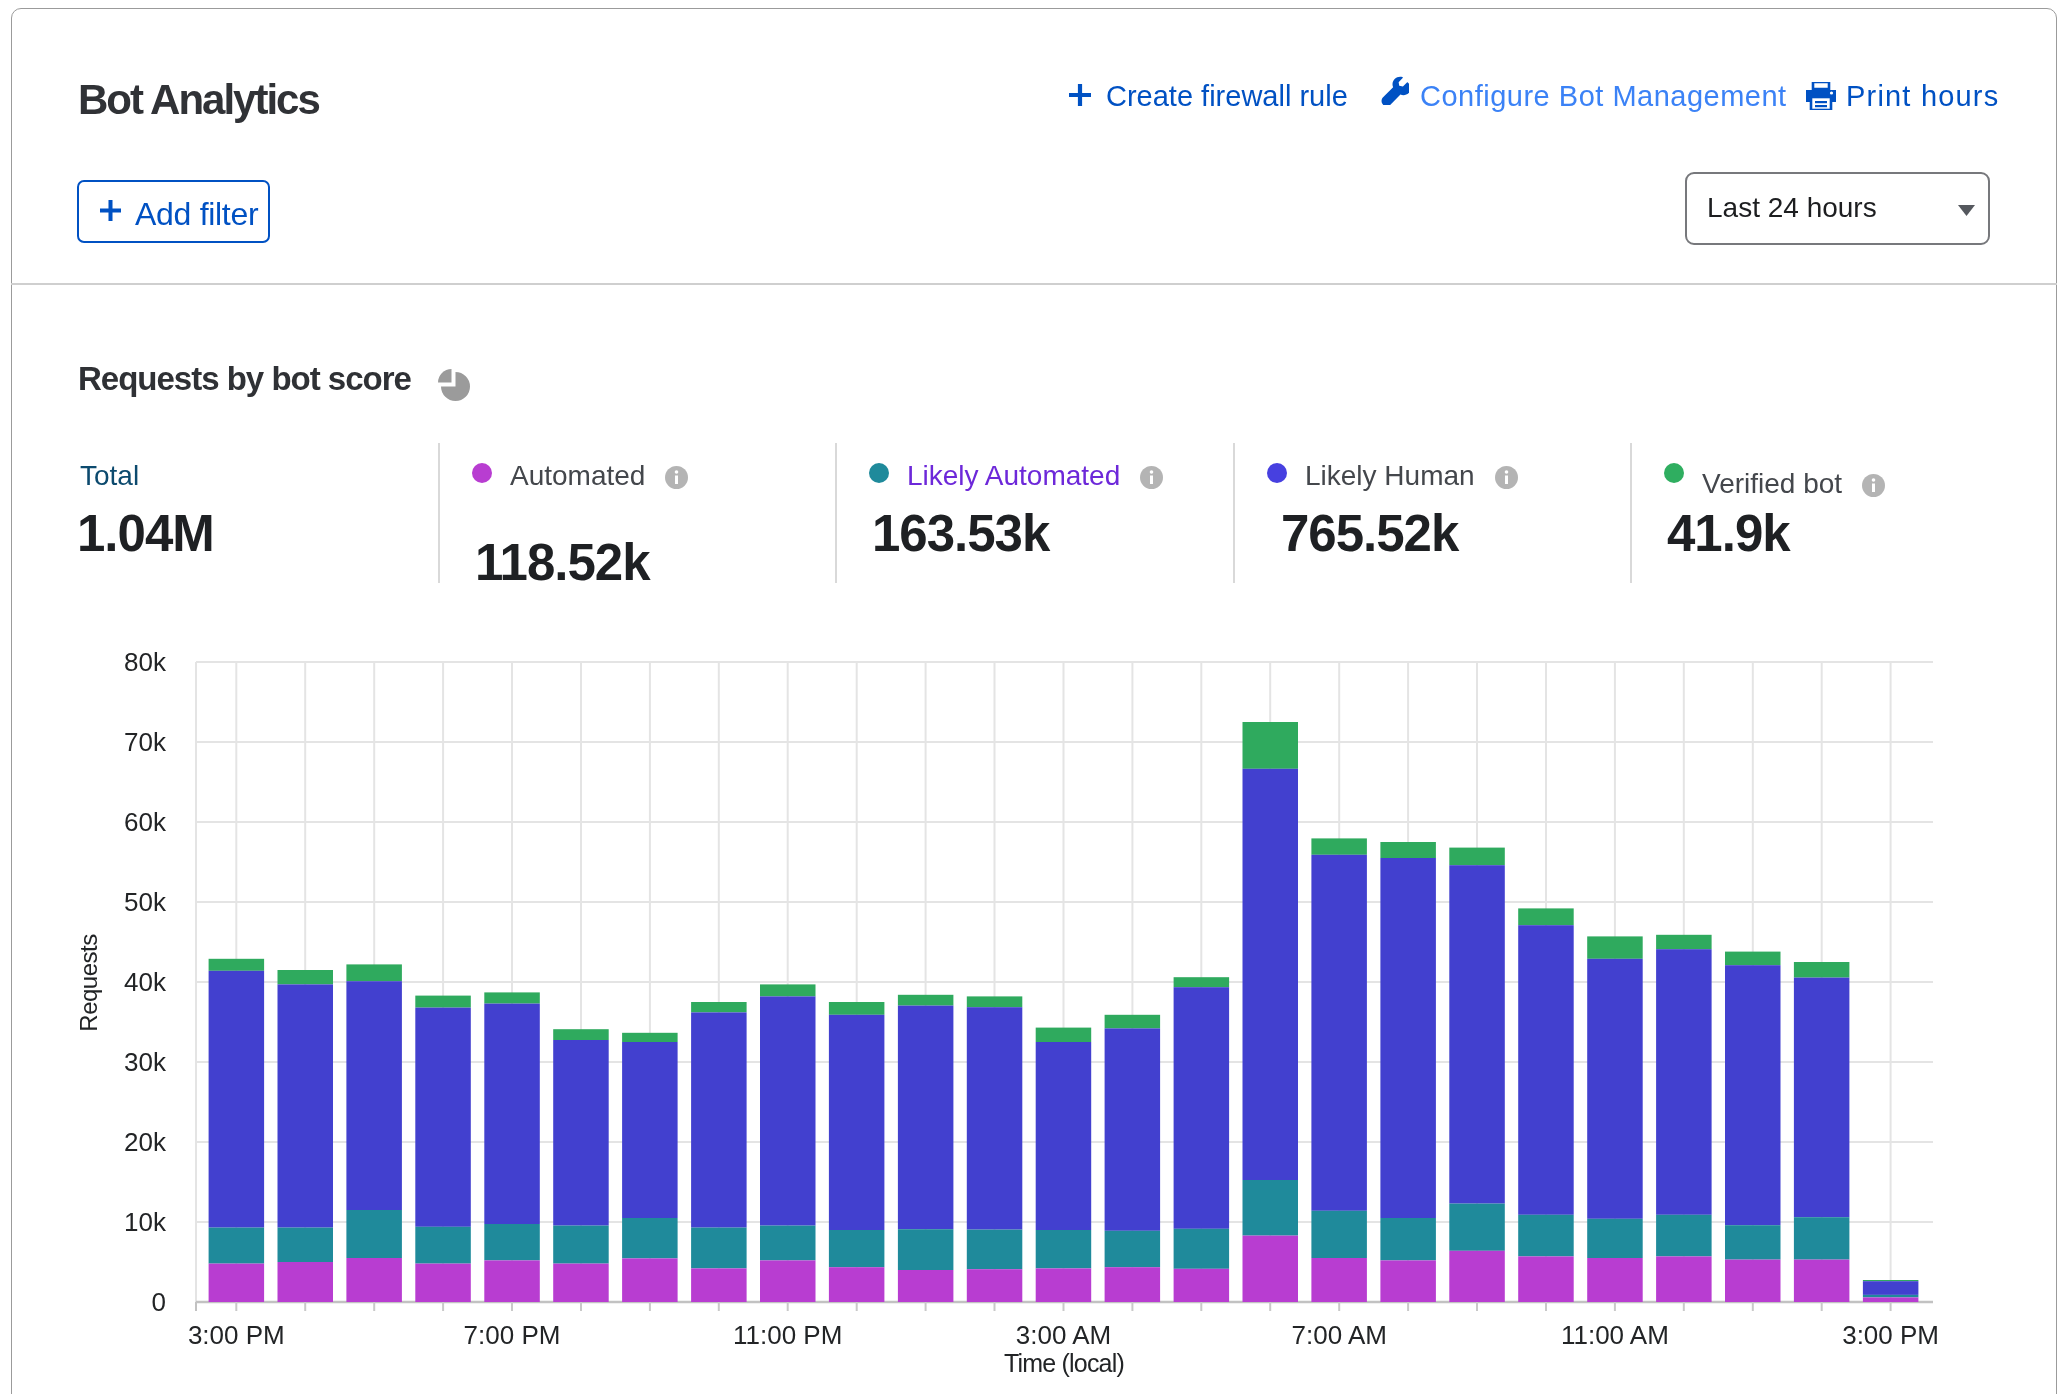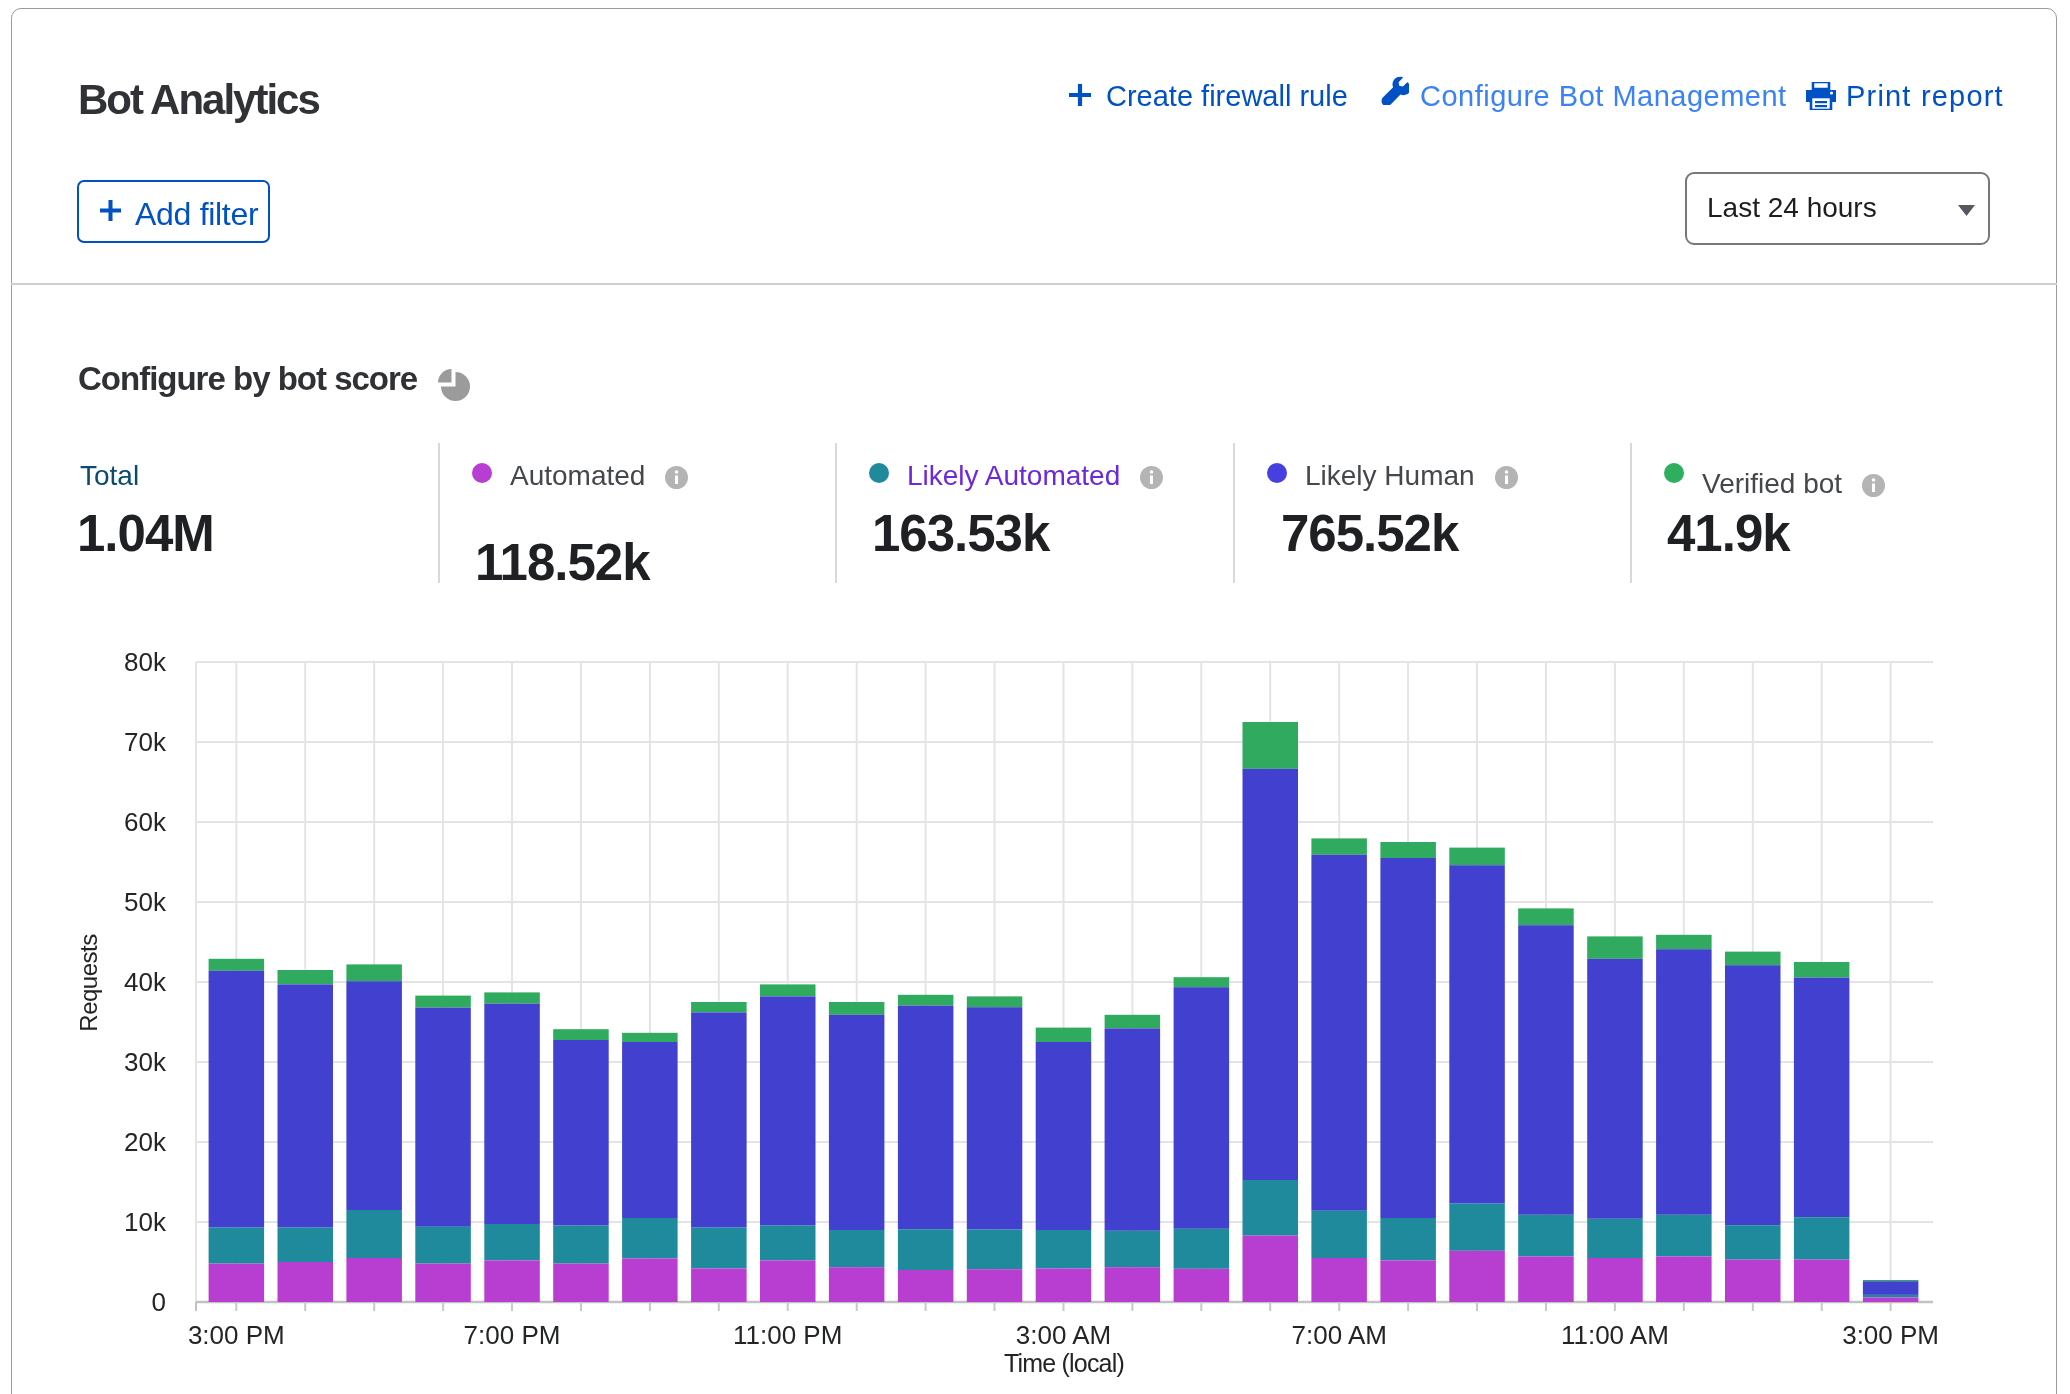--- a/index.html
+++ b/index.html
@@ -21,37 +21,37 @@
       </svg></div>
   <div class="abs" style="left:1420px;top:82px;font-size:29px;letter-spacing:0.5px;color:#3b82f6;line-height:1;">Configure Bot Management</div>
   <div class="abs" style="left:1806px;top:82px;"><svg width="30" height="28" viewBox="0 0 30 28">
         <path d="M7 0h16v7H7z" fill="none" stroke="#0051c3" stroke-width="2.6"></path>
         <path d="M0 8h30v12h-5v-5H5v5H0z" fill="#0051c3"></path>
         <rect x="5" y="15" width="20" height="13" fill="none" stroke="#0051c3" stroke-width="2.6"></rect>
         <rect x="9" y="19" width="12" height="2.2" fill="#0051c3"></rect>
         <rect x="9" y="23" width="12" height="2.2" fill="#0051c3"></rect>
         <circle cx="25.5" cy="11" r="1.6" fill="#fff"></circle>
       </svg></div>
-  <div class="abs" style="left:1846px;top:82px;font-size:29px;letter-spacing:1.2px;color:#0051c3;line-height:1;">Print report</div>
+  <div class="abs" style="left:1846px;top:82px;font-size:29px;letter-spacing:1.2px;color:#0051c3;line-height:1;">Print hours</div>
 
   <div class="abs" style="left:77px;top:180px;width:193px;height:63px;border:2px solid #0051c3;border-radius:7px;"></div>
   <div class="abs" style="left:100px;top:200px;"><svg width="21" height="21" viewBox="0 0 22 22">
         <path d="M8.9 0h4.2v8.9H22v4.2h-8.9V22H8.9v-8.9H0V8.9h8.9z" fill="#0051c3"></path>
       </svg></div>
   <div class="abs" style="left:135px;top:198px;font-size:32px;letter-spacing:-0.3px;color:#0051c3;line-height:1;">Add filter</div>
 
   <div class="abs" style="left:1685px;top:172px;width:305px;height:73px;border:2px solid #77787c;border-radius:9px;"></div>
   <div class="abs" style="left:1707px;top:194px;font-size:28px;color:#1d1e20;line-height:1;">Last 24 hours</div>
   <div class="abs" style="left:1958px;top:203px;"><svg width="17" height="12" viewBox="0 0 17 12">
         <path d="M0 0h17L8.5 11z" fill="#55585e"></path>
       </svg></div>
 
   <div class="abs" style="left:11px;top:283px;width:2046px;height:2px;background:#cfcfcf;"></div>
 
-  <div class="abs" style="left:78px;top:362px;font-size:33px;font-weight:700;letter-spacing:-1px;color:#2f3135;line-height:1;">Configure by bot score</div>
+  <div class="abs" style="left:78px;top:362px;font-size:33px;font-weight:700;letter-spacing:-1px;color:#2f3135;line-height:1;">Requests by bot score</div>
   <div class="abs" style="left:437px;top:368px;"><svg width="34" height="34" viewBox="0 0 34 34">
         <path d="M18.5 18.5 V4 A14.5 14.5 0 1 1 4 18.5 z" fill="#9b9b9b"></path>
         <path d="M14.5 14.5 H1 A13.5 13.5 0 0 1 14.5 1 z" fill="#9b9b9b"></path>
       </svg></div>
 
 <div style="position:absolute;left:80px;top:460px;font-size:28px;color:#0c4a6e;">Total</div>
 <div style="position:absolute;left:77px;top:508px;font-size:51px;font-weight:700;letter-spacing:-1px;color:#1e2023;line-height:1;">1.04M</div>
 <div style="position:absolute;left:438px;top:443px;width:1.5px;height:140px;background:#d9d9d9;"></div>
 <div style="position:absolute;left:472px;top:463px;width:20px;height:20px;border-radius:50%;background:#b83dd1;"></div>
 <div style="position:absolute;left:510px;top:460px;font-size:28px;color:#44474c;">Automated<span style="display:inline-block;margin-left:20px;"><svg width="23" height="23" viewBox="0 0 23 23" style="vertical-align:-4px">

